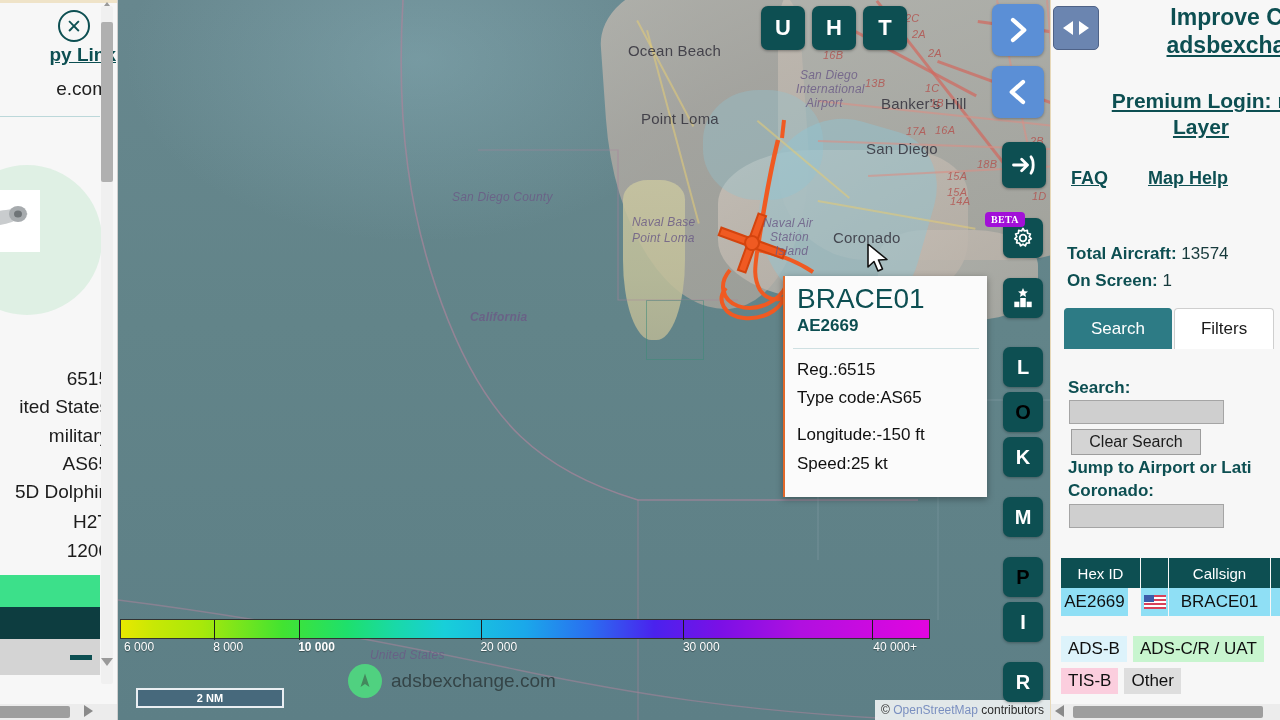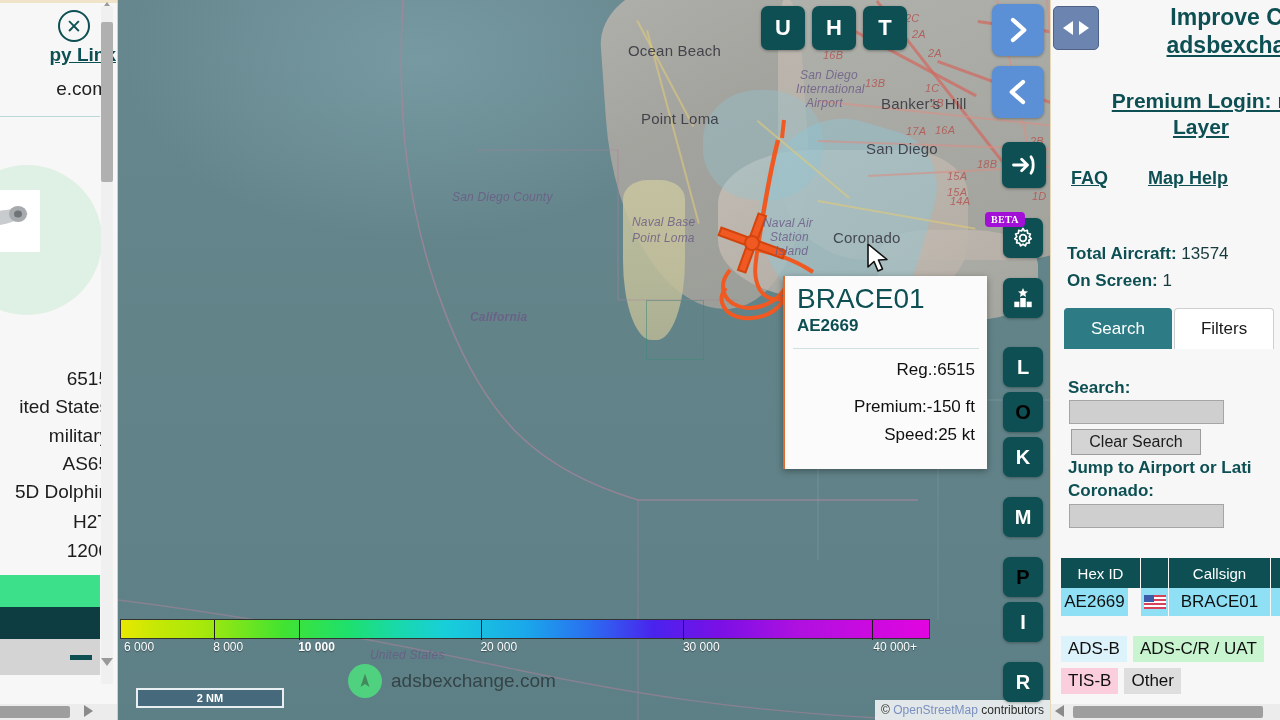--- a/index.html
+++ b/index.html
@@ -289,21 +289,21 @@
   #tooltip {
     position:absolute; left:783px; top:276px; width:204px;
     background:#fbfbfb; box-shadow:0 2px 7px rgba(0,0,0,.35);
     border-left:2px solid #e2692b;
   }
   #tooltip .tt-head { padding:8px 12px 8px 12px; }
   #tooltip .tt-name { font-size:28px; color:#0d4f52; line-height:1.05; }
   #tooltip .tt-hex { font-size:17px; color:#0d4f52; font-weight:bold; margin-top:3px; }
   #tooltip .tt-rule { height:1px; background:#cfe0e2; margin:4px 8px 0 8px; }
   #tooltip .tt-body { padding:7px 12px 10px 12px; }
-  #tooltip .tt-row { display:flex; justify-content:flex-end; font-size:17px; color:#101010; line-height:1.65; }
+  #tooltip .tt-row { display:flex; justify-content:flex-start; font-size:17px; color:#101010; line-height:1.65; }
   #tooltip .tt-gap { height:9px; }
 </style>
 </head>
 <body>
 
 <div id="root">
 
   <div id="map">
     <div class="sea"></div>
 
@@ -480,23 +480,27 @@
     <div class="tt-head">
       <div class="tt-name">BRACE01</div>
       <div class="tt-hex">AE2669</div>
     </div>
     <div class="tt-rule"></div>
     <div class="tt-body">
       <div class="tt-row">
         <span>Reg.:</span>
         <span>6515</span>
       </div>
+      <div class="tt-row">
+        <span>Type code:</span>
+        <span>AS65</span>
+      </div>
       <div class="tt-gap"></div>
       <div class="tt-row">
-        <span>Premium:</span>
+        <span>Longitude:</span>
         <span>-150 ft</span>
       </div>
       <div class="tt-row">
         <span>Speed:</span>
         <span>25 kt</span>
       </div>
       <div class="tt-gap"></div>
     </div>
   </div>
 

